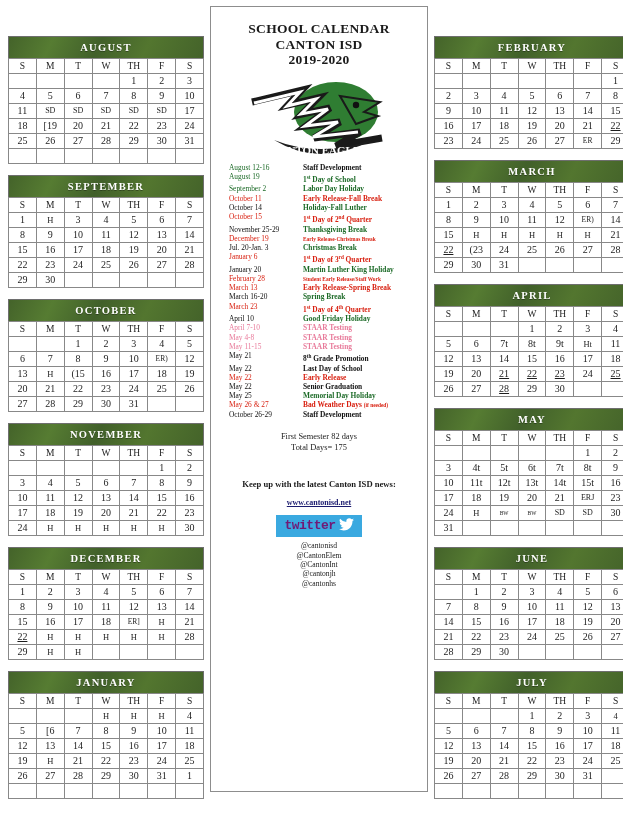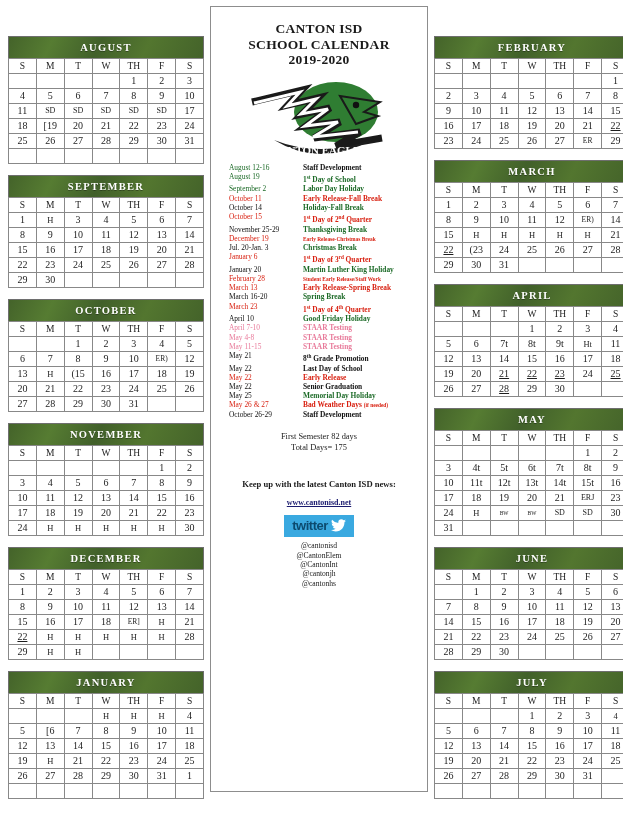--- a/index.html
+++ b/index.html
@@ -92,27 +92,26 @@
   .sup{font-size:5.2px;vertical-align:super;}
 
   .totals{margin-top:12px;text-align:center;font-size:8.4px;line-height:11px;}
   .totals .u{text-decoration:underline;}
 
   .news{margin-top:26px;text-align:center;font-size:8.6px;font-weight:bold;}
   .weblink{margin-top:9px;text-align:center;font-size:8px;font-weight:bold;text-decoration:underline;color:#1a1a6e;}
   .twitter-wrap{margin-top:8px;display:flex;justify-content:center;}
   .twitter-badge{
     background:#3aa9e0;
-    color:#0c4a6e;
-    font-family:Liberation Sans, sans-serif;
+    color:#701a75;
+    font-family:Liberation Mono, monospace;
     font-weight:bold;
     font-size:13px;
     padding:3px 8px 4px 8px;
     display:inline-flex;
-    align-items:center;
     gap:3px;
     letter-spacing:-.5px;
   }
   .handles{margin-top:4px;text-align:center;font-size:7.6px;line-height:9.4px;}
 </style>
 </head>
 <body>
 
 <div class="page">
   <div class="columns">
@@ -512,22 +511,22 @@
                 <td class=" empty"></td>
               </tr>
             </tbody>
           </table>
         </div>
       </div>
 
     <div class="col-center">
       <div class="center-box">
         <div class="ctitle">
+          <div>SCHOOL CALENDAR</div>
           <div>CANTON ISD</div>
-          <div>SCHOOL CALENDAR</div>
           <div>2019-2020</div>
         </div>
 
         <div class="logo-wrap">
           <svg class="logo" viewBox="0 0 150 88">
             <ellipse cx="92" cy="40" rx="42" ry="30" fill="#2f7d32"></ellipse>
             <path d="M8 30 L58 18 L44 33 L74 26 L58 42 L86 36 L62 54 L96 50 L70 66 L116 60 L92 74 L138 66" fill="none" stroke="#1a1a1a" stroke-width="7" stroke-linejoin="miter"></path>
             <path d="M10 31 L56 20 L43 34 L72 27 L57 42 L84 37 L61 54 L94 50 L69 65 L114 60" fill="none" stroke="#ffffff" stroke-width="3" stroke-linejoin="miter"></path>
             <path d="M96 24 L136 30 L120 40 L134 44 L112 52 Z" fill="#2f7d32" stroke="#1a1a1a" stroke-width="2"></path>
             <circle cx="112" cy="33" r="3.2" fill="#111"></circle>
@@ -548,21 +547,21 @@
             <div class="lrow">
               <div class="ldate c-green">September 2</div>
               <div class="ldesc c-green">Labor Day Holiday</div>
             </div>
             <div class="lrow">
               <div class="ldate c-red">October 11</div>
               <div class="ldesc c-red">Early Release-Fall Break</div>
             </div>
             <div class="lrow">
               <div class="ldate c-black">October 14</div>
-              <div class="ldesc c-green">Holiday-Fall Break</div>
+              <div class="ldesc c-green">Holiday-Fall Luther</div>
             </div>
             <div class="lrow">
               <div class="ldate c-red">October 15</div>
               <div class="ldesc c-red">1<span class="sup">st</span> Day of 2<span class="sup">nd</span> Quarter</div>
             </div>
             <div class="lrow">
               <div class="ldate c-black">November 25-29</div>
               <div class="ldesc c-green">Thanksgiving Break</div>
             </div>
             <div class="lrow">

